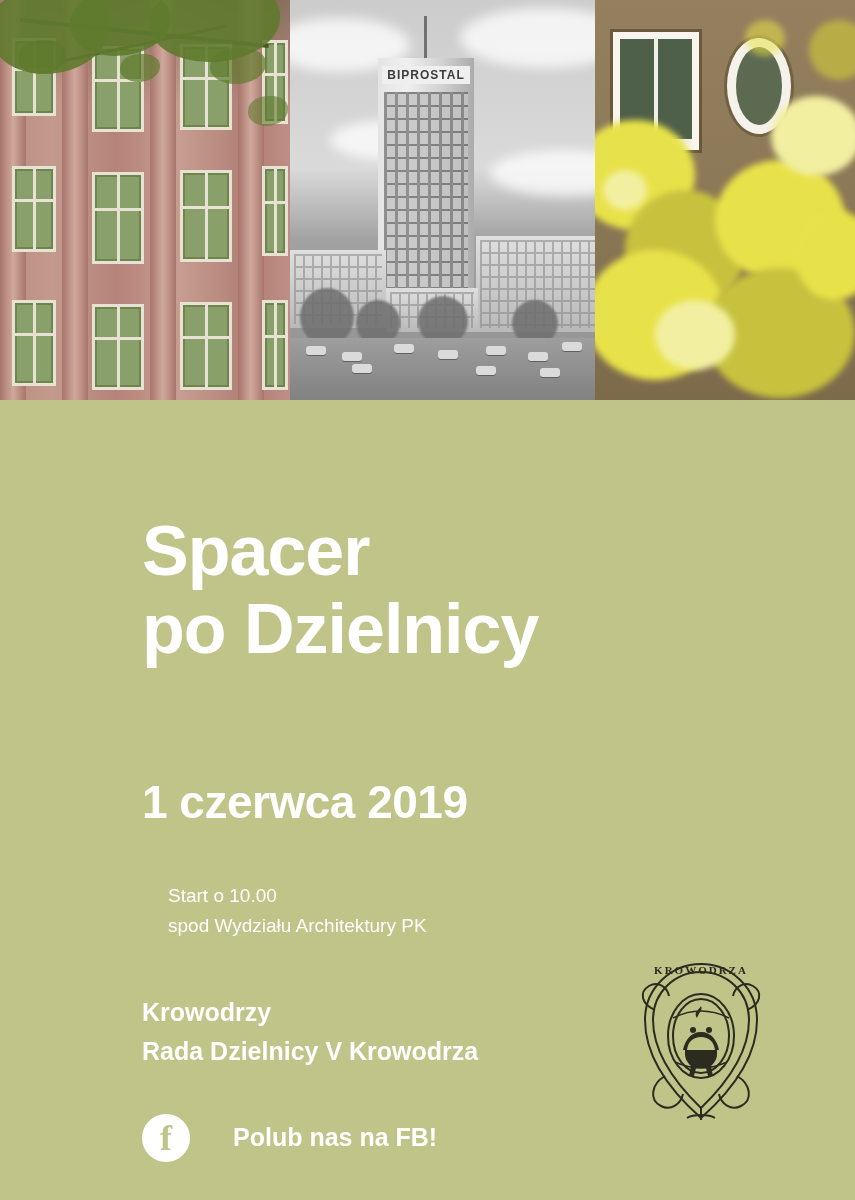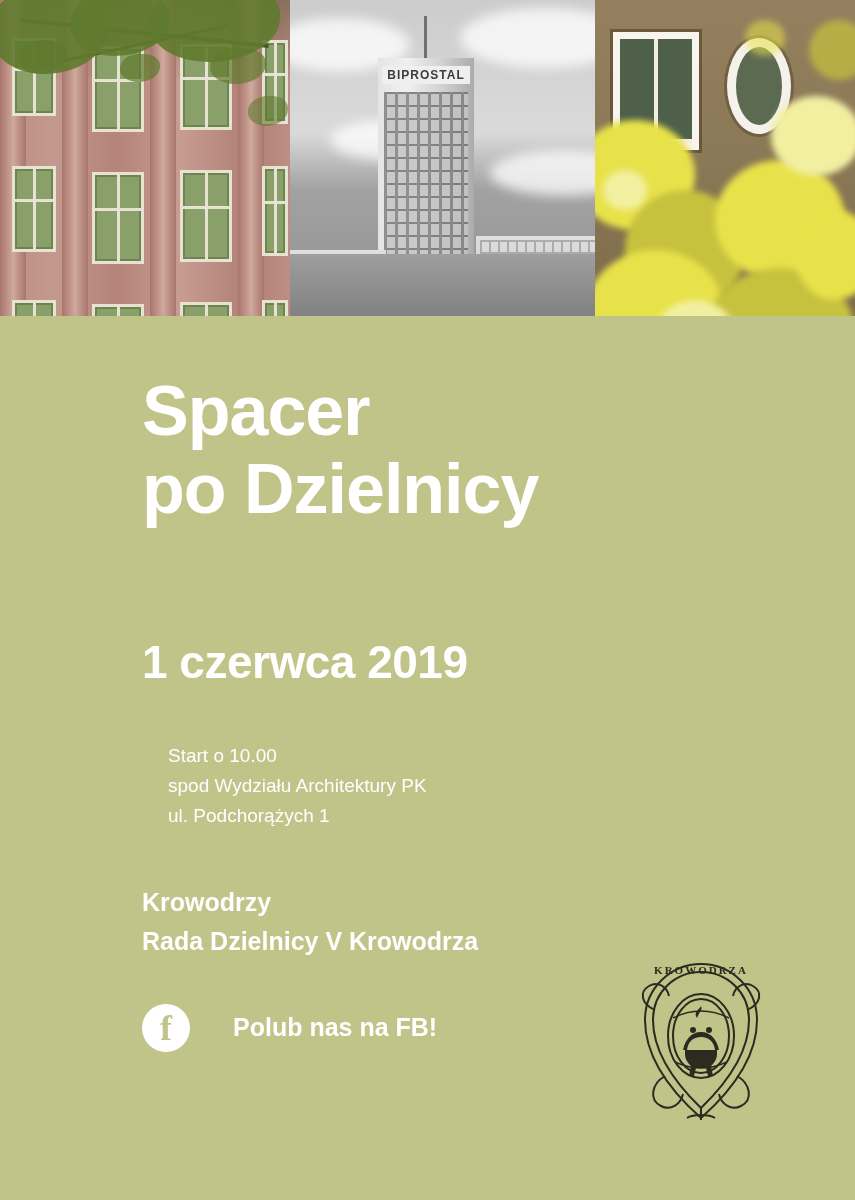--- a/index.html
+++ b/index.html
@@ -13,21 +13,21 @@
     position:relative;
     width:855px; height:1200px;
     background:#c0c489;
     display:flex;
     flex-direction:column;
   }
 
   
   .photo-strip {
     width:100%;
-    height:316px;
+    height:400px;
     display:flex;
     flex-direction:row;
   }
   .photo {
     position:relative;
     overflow:hidden;
   }
   .photo-left   { width:290px; }
   .photo-mid    { width:305px; }
   .photo-right  { width:260px; }
@@ -153,21 +153,21 @@
     position:absolute; border-radius:50%;
     background:#e8e24a; filter:blur(3px);
   }
   .yellow.dim { background:#c7c23e; }
   .yellow.pale { background:#f2efA0; }
 
   
   .body-area {
     position:relative;
     flex:1;
-    padding:56px 0 0 142px;
+    padding:112px 0 0 142px;
     color:#ffffff;
   }
   .title {
     font-size:70px;
     line-height:1.12;
     font-weight:bold;
     letter-spacing:-1px;
   }
   .date {
     margin-top:106px;
@@ -375,21 +375,20 @@
     <div class="title">
       <div>Spacer</div>
       <div>po Dzielnicy</div>
     </div>
 
     <div class="date">1 czerwca 2019</div>
 
     <div class="details">
       <div>Start o 10.00</div>
       <div>spod Wydziału Architektury PK</div>
-      <div>ul. Podchorążych 1</div>
     </div>
 
     <div class="invite">
       <div>Krowodrzy</div>
       <div>Rada Dzielnicy V Krowodrza</div>
     </div>
 
     <div class="fb-row">
       <div class="fb-badge"></div>
       <div class="fb-text">Polub nas na FB!</div>

